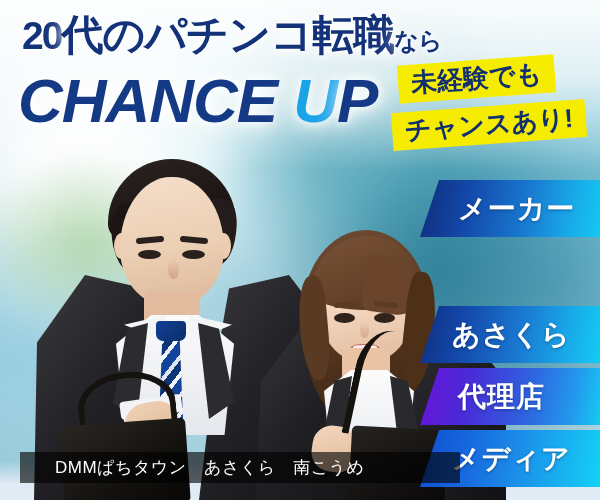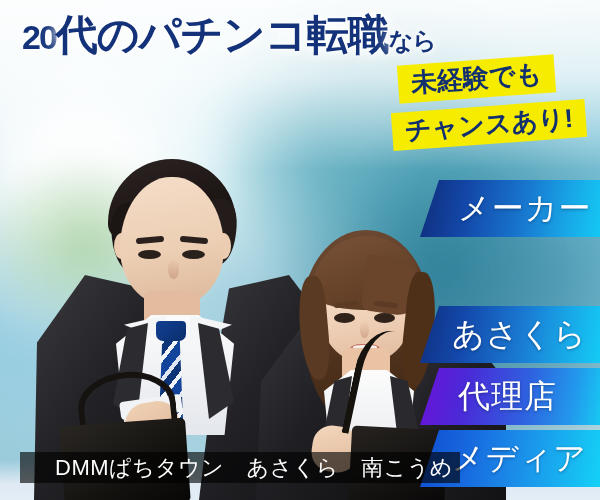--- a/index.html
+++ b/index.html
@@ -206,21 +206,21 @@
   }
 
   
   .headline{
     position:absolute;left:22px;top:14px;
     font-weight:bold;color:#133279;
     font-size:42px;letter-spacing:-1px;line-height:1;
     text-shadow:0 0 9px #fff,0 0 16px #fff,0 0 22px rgba(255,255,255,.9),1px 1px 0 rgba(255,255,255,.8);
     white-space:nowrap;
   }
-  .headline .num{font-size:34px;letter-spacing:-2px;}
+  .headline .num{font-size:39px;letter-spacing:-2px;}
   .headline .sm{font-size:24px;}
 
   .chance{
     position:absolute;left:18px;top:70px;
     font-weight:bold;font-style:italic;
     font-size:62px;line-height:1;letter-spacing:-1px;
     color:#153a85;white-space:nowrap;
     text-shadow:0 0 10px #fff,0 0 20px #fff,0 0 30px rgba(255,255,255,.95);
   }
   .chance .up-u{color:#1ba3e8;}
@@ -244,34 +244,34 @@
 
   
   .cats{position:absolute;left:0;top:0;width:600px;height:500px;}
   .cat{
     position:absolute;right:0;width:180px;height:57px;
     display:flex;align-items:center;
     clip-path:polygon(19px 0,100% 0,100% 100%,0 100%);
     box-shadow:0 2px 5px rgba(0,40,80,.25);
   }
   .cat span{
-    color:#fff;font-weight:normal;font-size:32px;
+    color:#fff;font-weight:bold;font-size:28px;
     padding-left:38px;letter-spacing:1px;white-space:nowrap;
     text-shadow:0 1px 3px rgba(0,30,70,.45);
   }
   .cat-3 span,.cat-5 span{padding-left:32px;}
 
   
   .caption{
     position:absolute;left:20px;top:452px;width:440px;height:31px;
     background:rgba(0,0,0,.62);
     display:flex;align-items:center;
   }
   .caption span{
-    color:#fff;font-size:22px;padding-left:35px;letter-spacing:.5px;white-space:nowrap;
+    color:#fff;font-size:17px;padding-left:35px;letter-spacing:.5px;white-space:nowrap;
   }
 </style>
 </head>
 <body>
 
 <div id="banner">
 
   <div class="bg">
     <div class="bg-base"></div>
     <div class="bg-green"></div>
@@ -331,20 +331,23 @@
     <div class="strap-w"></div>
     <div class="bag-w"></div>
     <div class="bag-strap-m"></div>
     <div class="bag-m"></div>
   </div>
 
   <div class="headline">
     <span class="num">20</span><span>代のパチンコ転職</span><span class="sm">なら</span>
   </div>
 
+  <div class="chance">
+    <span>CHANCE</span><span class="gap"></span><span class="up-u">U</span><span class="up-p">P</span>
+  </div>
 
   <div class="badge badge-1">未経験でも</div>
   <div class="badge badge-2">チャンスあり!</div>
 
   <div class="cats">
     <div class="cat cat-1" style="top: 180px; background: linear-gradient(100deg, rgb(15, 45, 122) 0%, rgb(19, 71, 168) 26%, rgb(24, 120, 207) 58%, rgb(24, 168, 232) 82%, rgb(20, 200, 243) 100%);">
       <span>メーカー</span>
     </div>
     <div class="cat cat-3" style="top: 306px; background: linear-gradient(100deg, rgb(15, 47, 128) 0%, rgb(19, 72, 170) 24%, rgb(26, 122, 210) 56%, rgb(24, 171, 233) 82%, rgb(20, 203, 244) 100%);">
       <span>あさくら</span>

